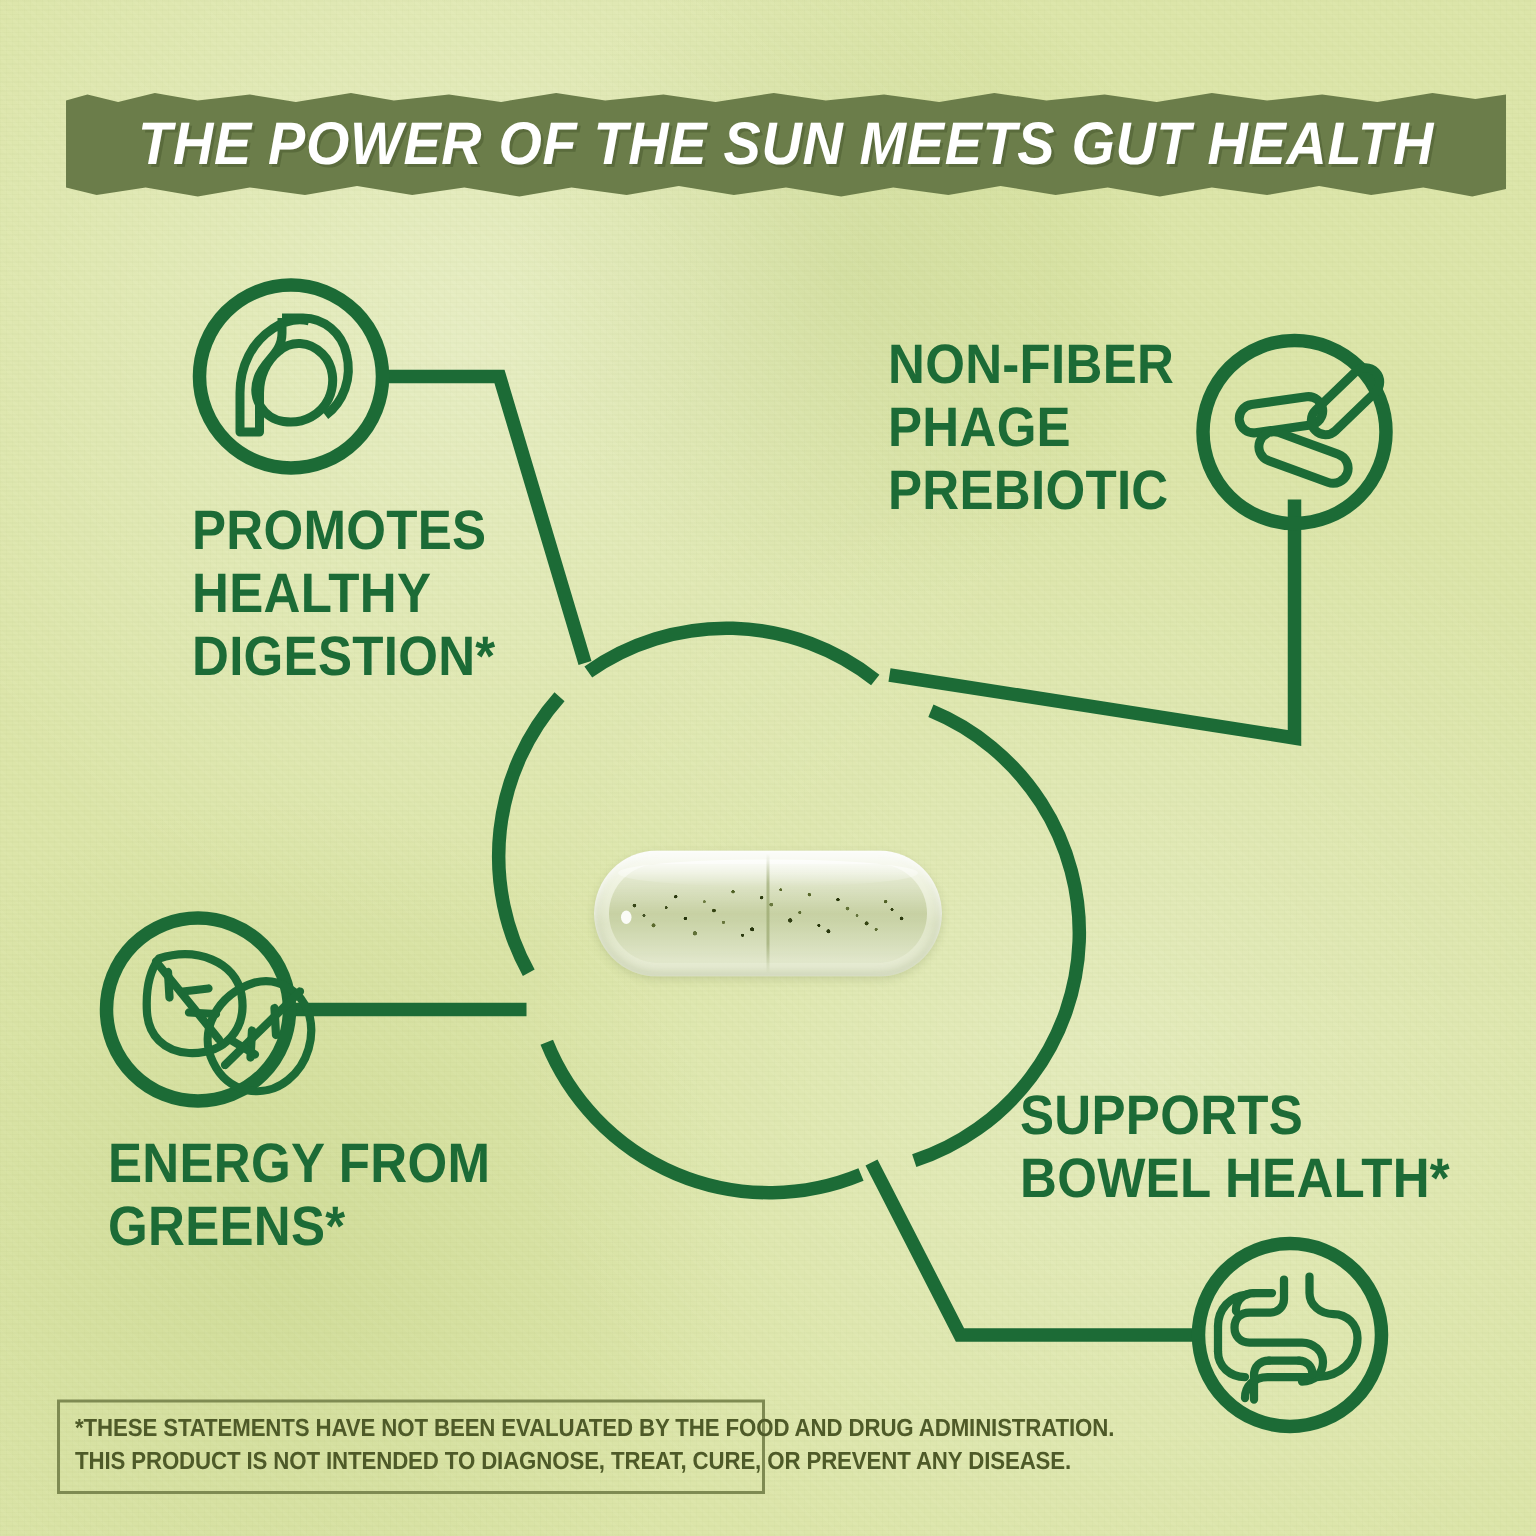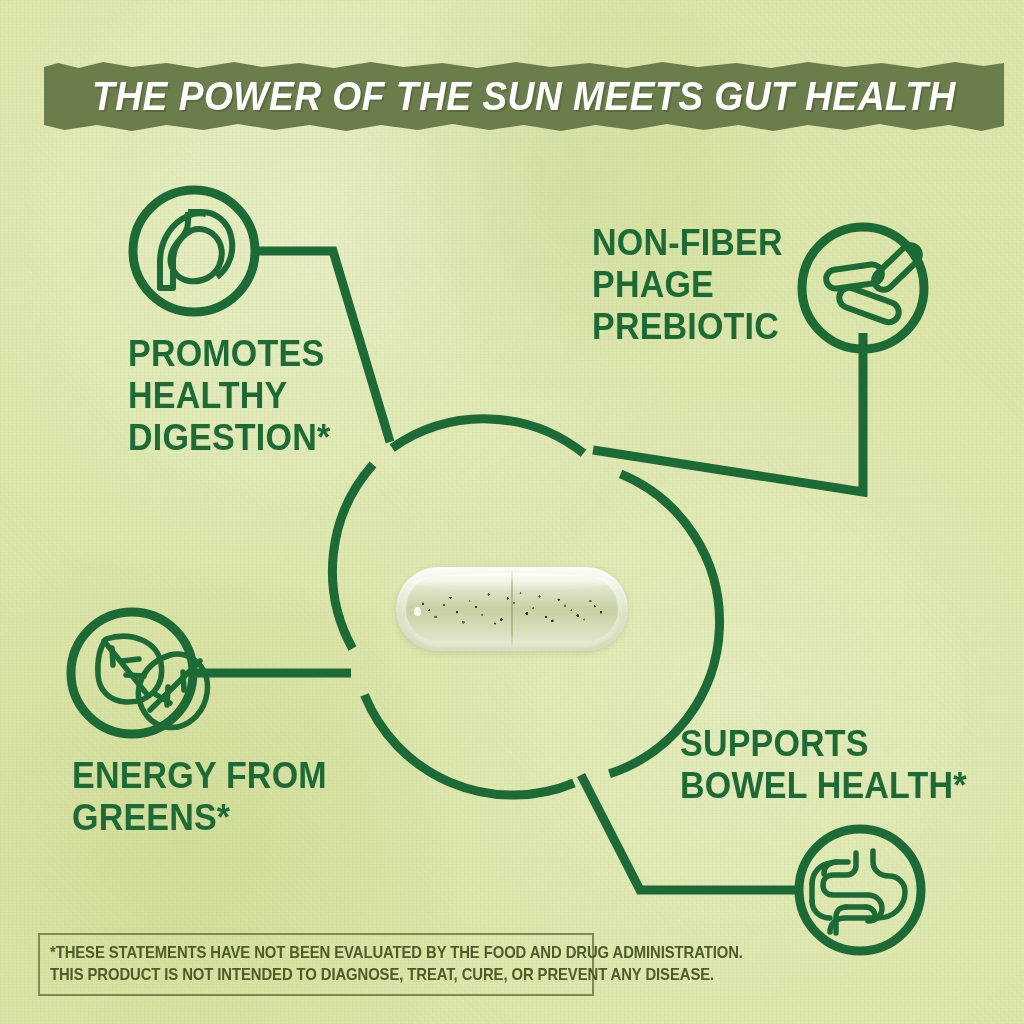--- a/index.html
+++ b/index.html
@@ -188,21 +188,21 @@
   #label-digestion { left: 128px; top: 333px; transform-origin: left top; }
   #label-phage     { left: 592px; top: 222px; transform-origin: left top; }
   #label-energy    { left: 72px;  top: 755px; transform-origin: left top; }
   #label-bowel     { left: 680px; top: 723px; transform-origin: left top; }
 
   
   #disclaimer-box {
     position: absolute;
     left: 38px;
     top: 933px;
-    width: 556px;
+    width: 472px;
     padding: 7px 10px 8px 10px;
     border: 2px solid #7e8a52;
     box-sizing: border-box;
   }
   #disclaimer-box .line {
     color: #4e5a28;
     font-family: "Liberation Sans Narrow", "Liberation Sans", sans-serif;
     font-weight: 700;
     font-size: 16.5px;
     line-height: 1.33;

